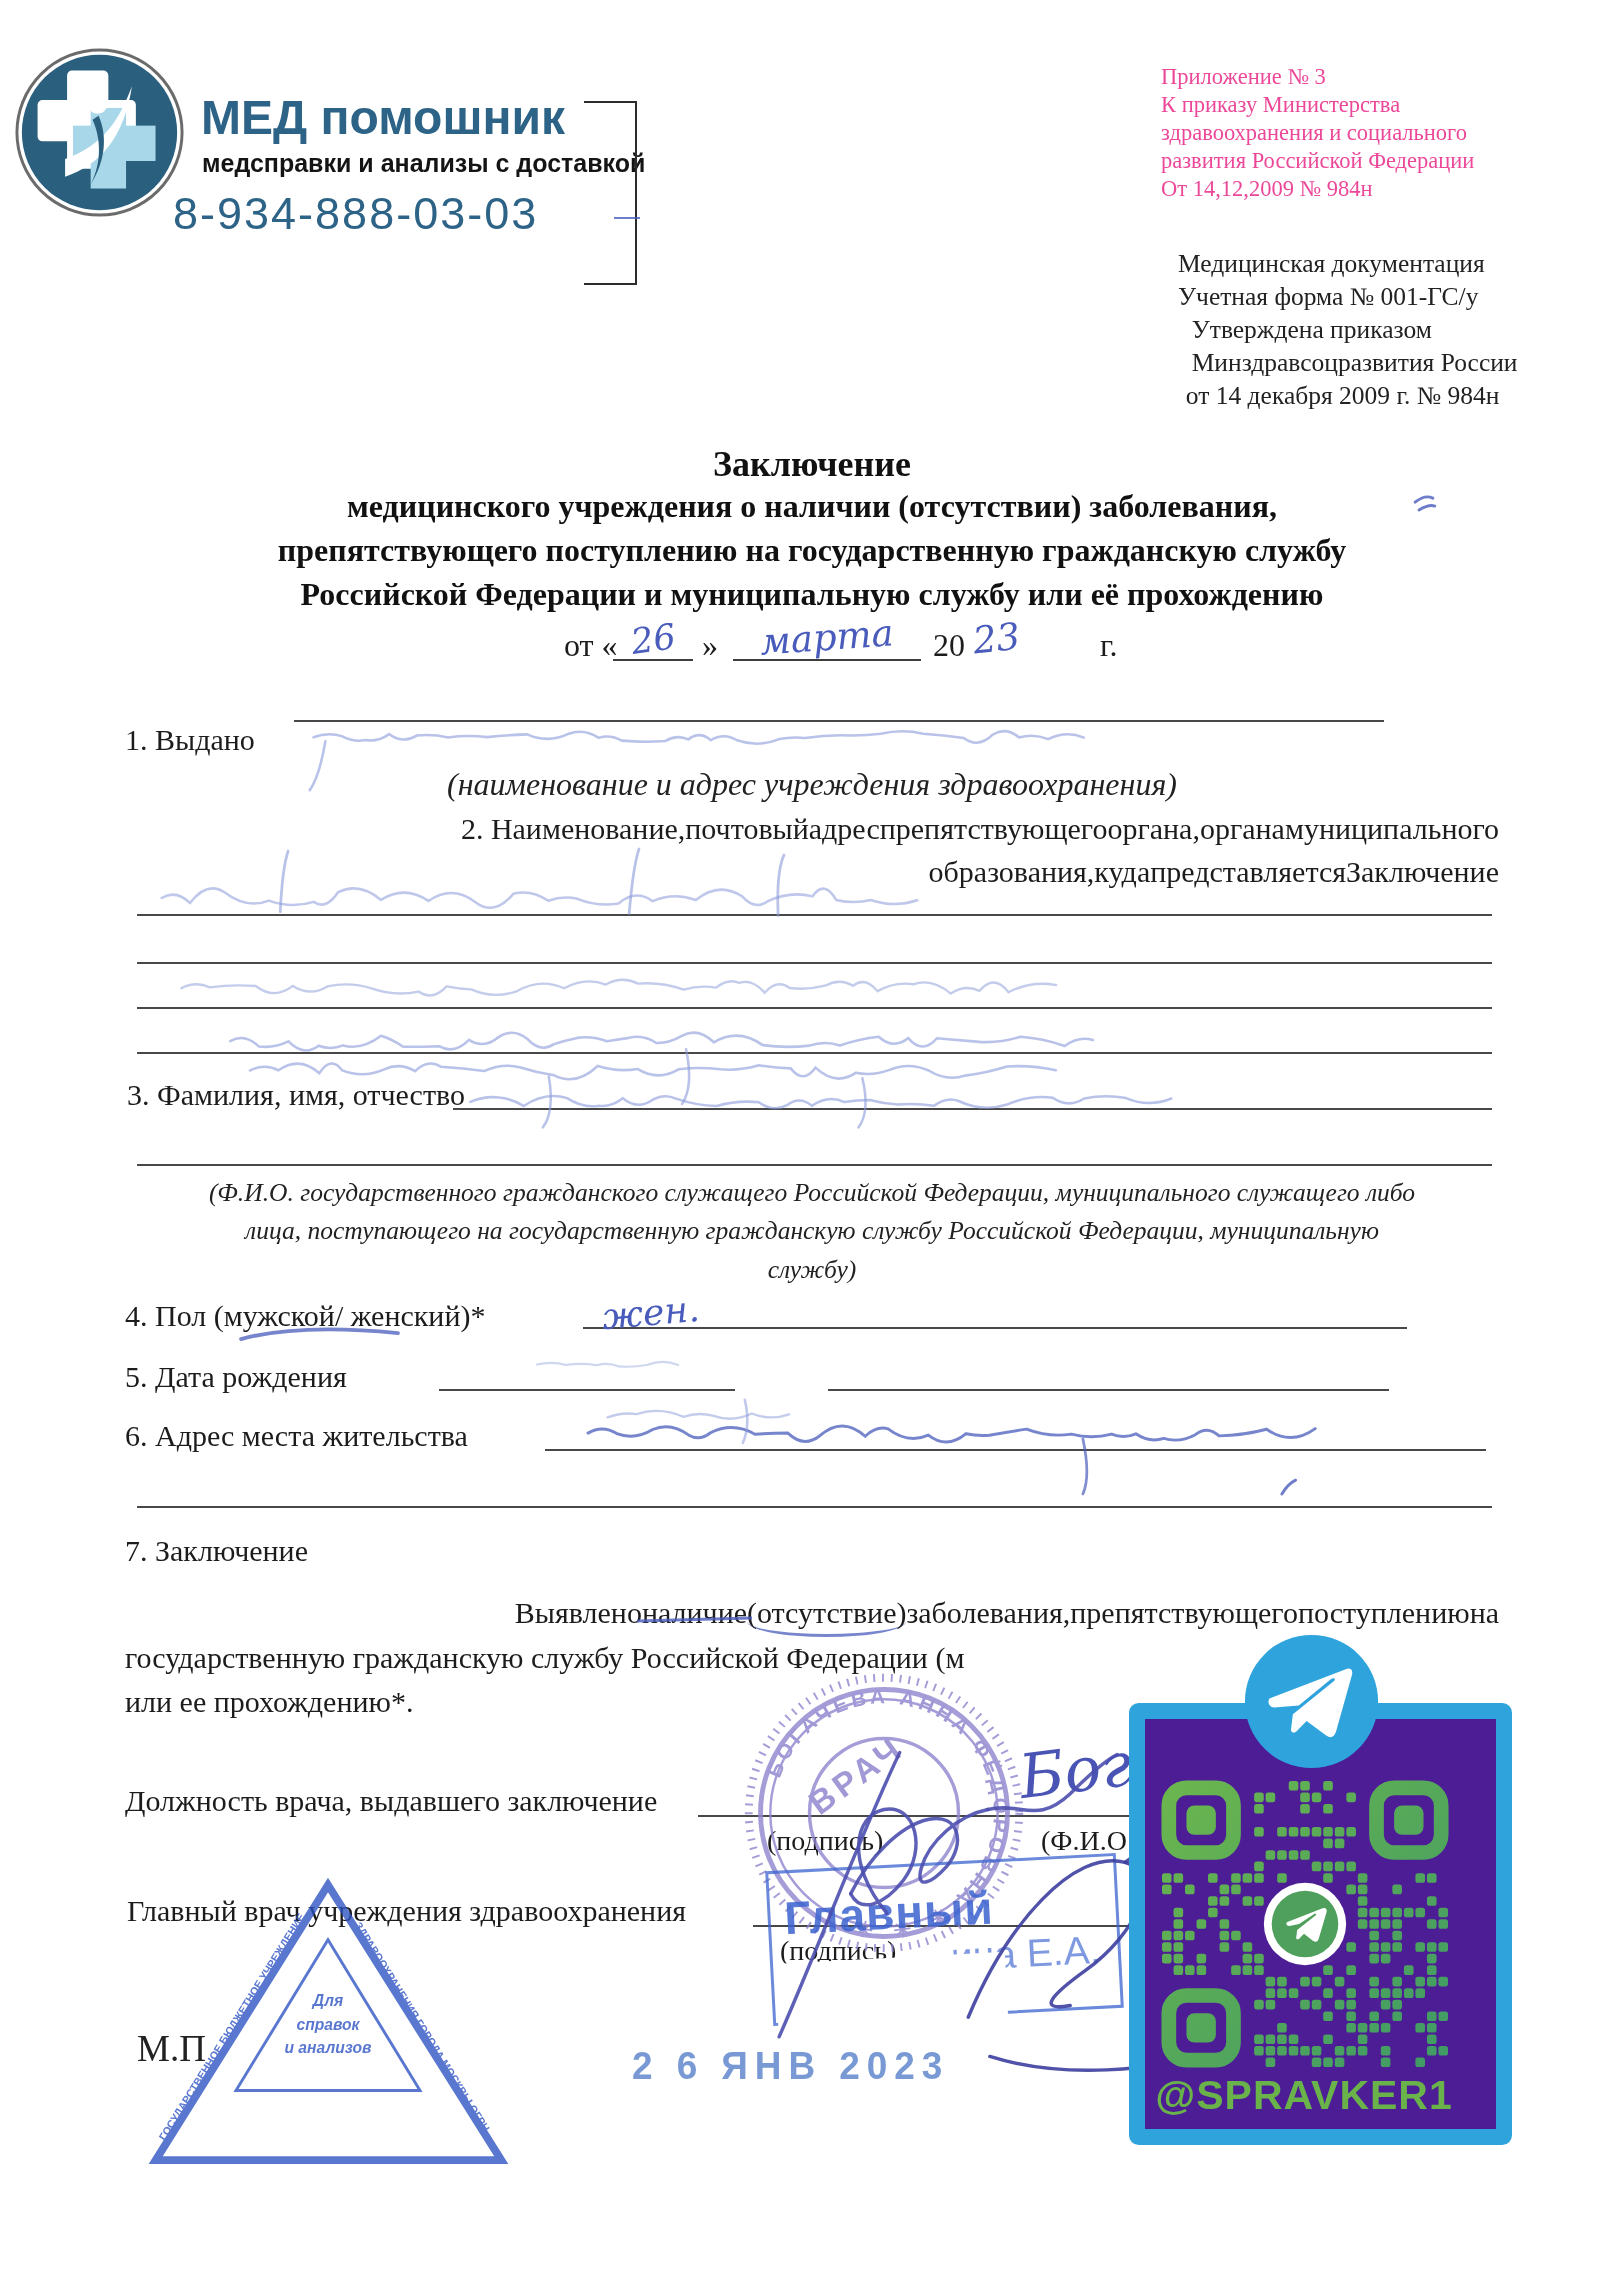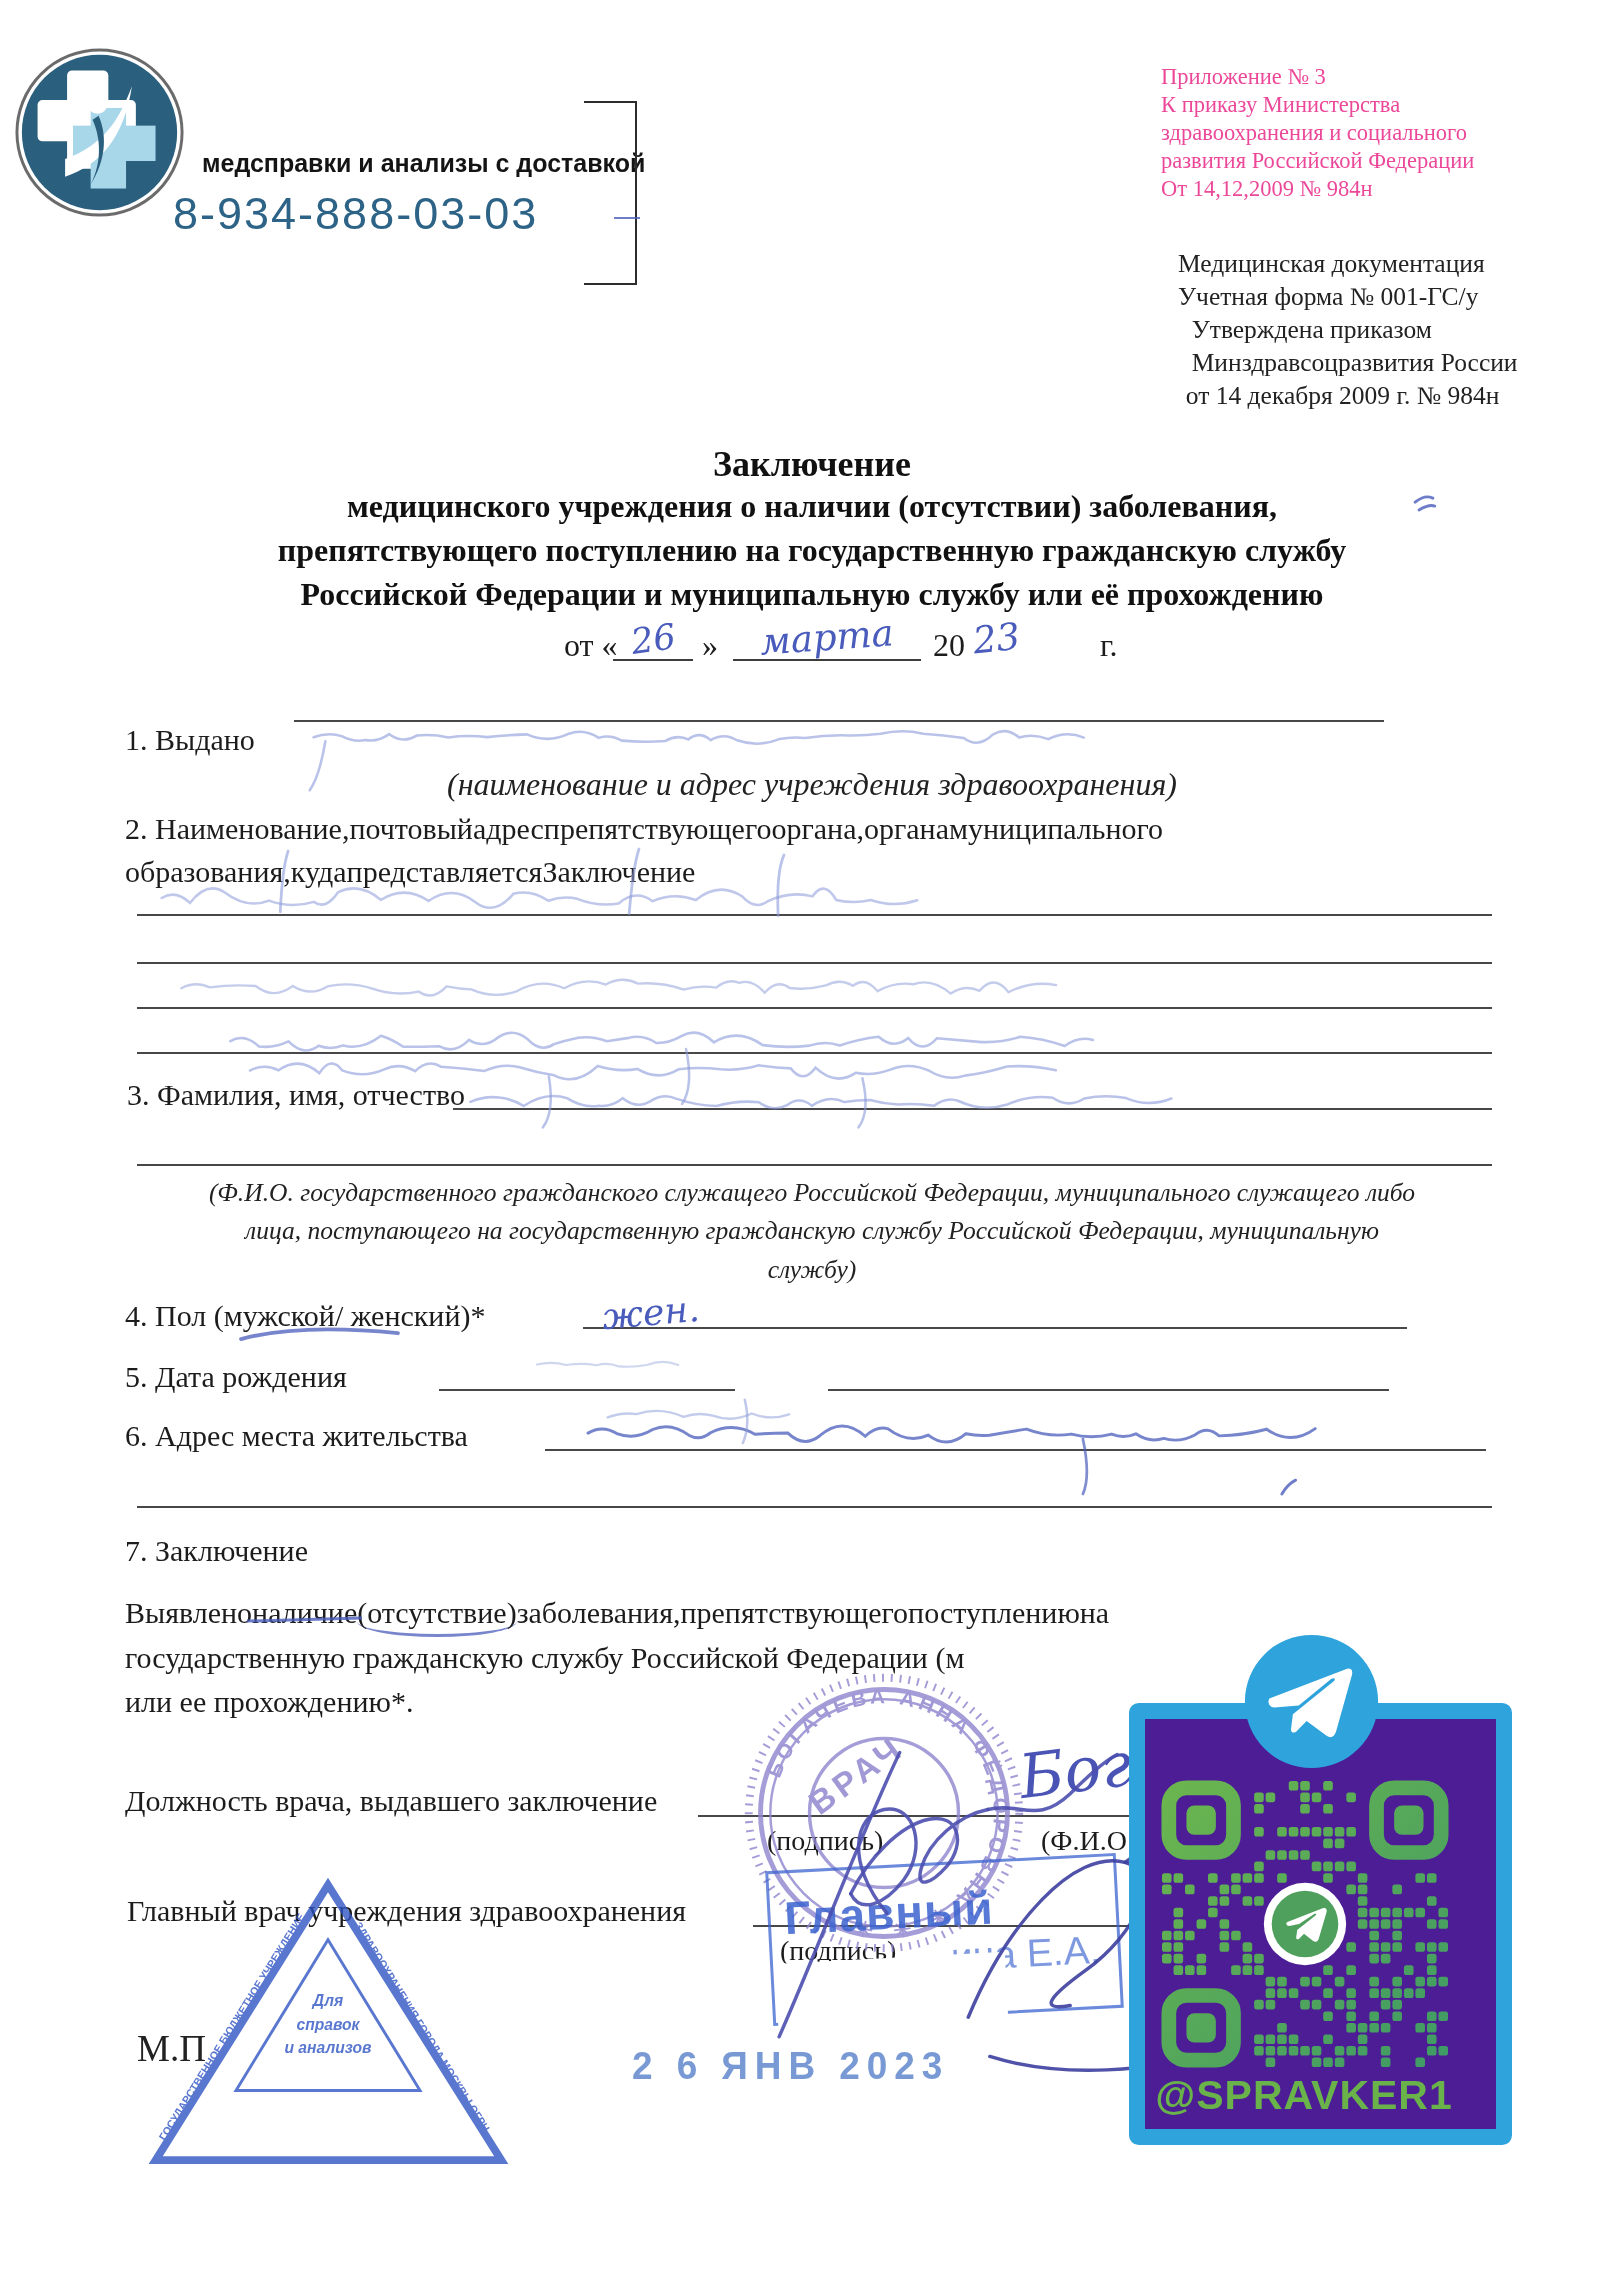--- a/index.html
+++ b/index.html
@@ -3,21 +3,21 @@
 <meta charset="utf-8">
 <style>
   html,body{margin:0;padding:0;background:#e8e8e8}
   #page{position:relative;width:1619px;height:2290px;background:#ffffff;
         font-family:"Liberation Serif",serif;color:#1f1f1f;overflow:hidden}
   .abs{position:absolute}
   .rule{position:absolute;height:0;border-bottom:2.9px solid #484848}
   .body-txt{font-size:30px;color:#1c1c1c}
   .cap{font-style:italic;color:#222}
   .bold{font-weight:normal}
-  .just{display:flex;justify-content:flex-start}
+  .just{display:flex;justify-content:flex-end}
   .hand{font-family:"DejaVu Serif",serif;font-style:italic;color:#4a5cbb}
   .pen-strike{position:relative}
   .pen-strike::after{content:"";position:absolute;left:-4.9px;right:-4.9px;top:54%;
         border-top:3.9px solid rgba(74,92,187,.8);transform:rotate(-1.6deg)}
   .pen-arc{display:inline-block;border-bottom:3.9px solid rgba(74,92,187,.75);
         border-radius:0 0 50% 50% / 0 0 15.7px 15.7px;padding-bottom:3.9px}
   .corner-block{font-size:22.5px;line-height:28px;color:#ec4899}
   .doc-block{font-size:25.5px;line-height:33px;color:#222}
   .title-line{position:absolute;left:125px;width:1374px;text-align:center;font-weight:bold;color:#111}
   #rect-stamp{position:absolute;left:769px;top:1862px;width:345px;height:149px;
@@ -36,20 +36,23 @@
     <circle cx="87" cy="87" r="84" fill="#ffffff" stroke="#6b6b6b" stroke-width="3"></circle>
     <circle cx="87" cy="87" r="79" fill="#2b5f7e"></circle>
     <rect x="54" y="24" width="42" height="100" rx="5" fill="#ffffff"></rect>
     <rect x="24" y="54" width="100" height="42" rx="5" fill="#ffffff"></rect>
     <rect x="78" y="62" width="36" height="82" fill="#a8d7ea"></rect>
     <rect x="60" y="80" width="84" height="36" fill="#a8d7ea"></rect>
     <circle cx="85" cy="58" r="10" fill="#ffffff"></circle>
     <path d="M52,132 C88,120 112,92 120,40 C108,72 92,100 52,114 Z" fill="#ffffff"></path>
     <path d="M86,70 C96,92 92,118 78,140 C90,116 88,92 80,74 Z" fill="#2b5f7e"></path>
   </svg>
+  <div class="abs" style="left:201px;top:90px;font-family:'Liberation Sans',sans-serif;font-size:48px;font-weight:bold;color:#2c6386">
+    <span>МЕД</span><span> помошник</span>
+  </div>
   <div class="abs" style="left:202px;top:149px;font-family:'Liberation Sans',sans-serif;font-size:25px;font-weight:bold;color:#141414">медсправки и анализы с доставкой</div>
   <div class="abs" style="left:173px;top:188px;font-family:'Liberation Sans',sans-serif;font-size:45px;color:#2c6386;letter-spacing:2px">8-934-888-03-03</div>
 
   <div class="abs" style="left:584px;top:101px;width:51px;border-top:2.9px solid #2c2c2c"></div>
   <div class="abs" style="left:635px;top:101px;height:184px;border-left:2.9px solid #2c2c2c"></div>
   <div class="abs" style="left:584px;top:283px;width:51px;border-top:2.9px solid #2c2c2c"></div>
   <div class="abs" style="left:614px;top:217px;width:25.5px;border-top:2.9px solid rgba(74,92,187,.8)"></div>
 
   <div class="abs corner-block" style="left:1161px;top:63px">
     <div>Приложение № 3</div>

